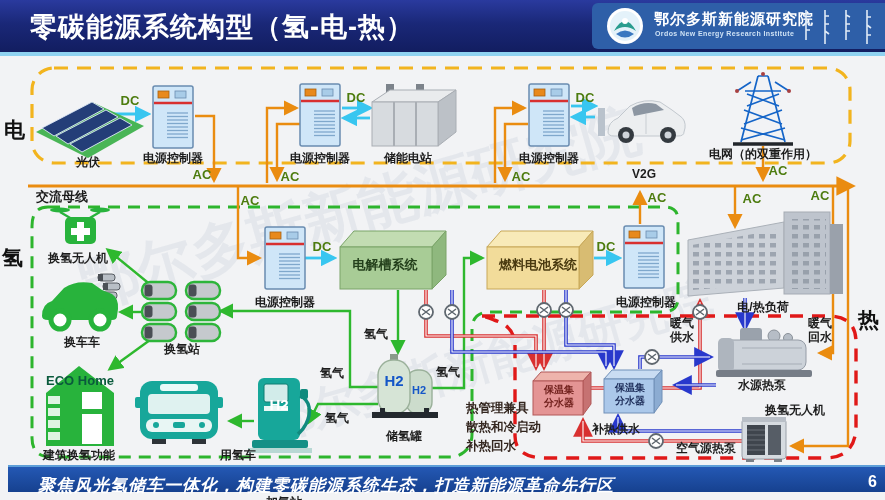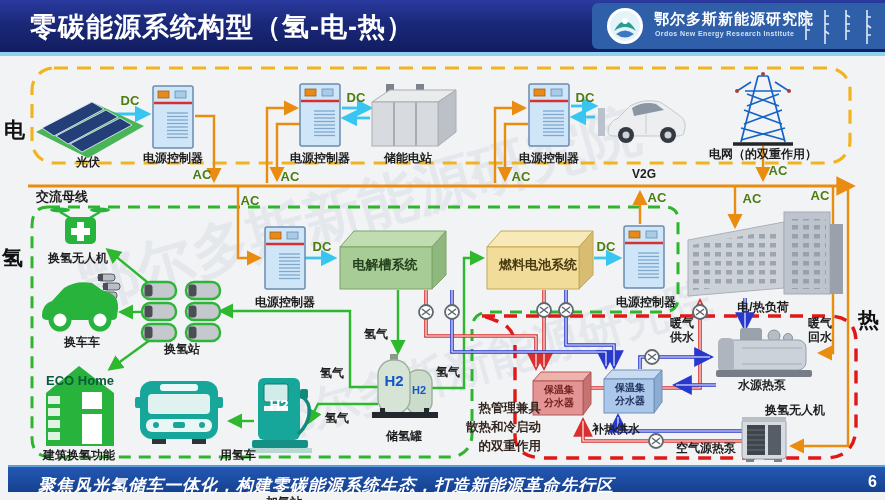--- a/index.html
+++ b/index.html
@@ -24,21 +24,21 @@
   
   svg.diagram{position:absolute;left:0;top:0;}
   .lbl{position:absolute;font-size:12px;font-weight:bold;color:#1c1c1c;white-space:nowrap;
        transform:translateX(-50%);line-height:1.15;text-align:center;}
   .la{transform:none;text-align:left;}
   .acdc{font-size:13px;color:#4d7c0f;text-align:center;}
   .reg{font-size:21px;font-weight:bold;color:#111;}
   .boxtxt{font-size:13px;color:#24401c;}
   .fctxt{color:#4a3a10;}
   .mani{font-size:10px;line-height:1.25;}
-  .note{font-size:12.5px;color:#33261f;line-height:1.5;transform:none;text-align:right;}
+  .note{font-size:12.5px;color:#33261f;line-height:1.5;transform:none;text-align:left;}
   .h2big{font-size:15px;color:#1456c8;}
   .h2small{font-size:11px;color:#1456c8;}
   .h2disp{font-size:15px;color:#fff;}
   .eco{font-size:13px;color:#0a5a3c;}
   .wm{position:absolute;font-size:58px;font-weight:bold;color:rgba(140,155,178,0.13);
       white-space:nowrap;pointer-events:none;}
 </style>
 </head>
 <body>
 
@@ -429,21 +429,21 @@
   </div>
   <div class="lbl" style="left:820px;top:317px;">
     <div>暖气</div>
     <div>回水</div>
   </div>
   <div class="lbl" style="left:795px;top:404px;">换氢无人机</div>
   <div class="lbl" style="left:616px;top:423px;">补热供水</div>
   <div class="lbl note" style="left:466px;top:399px;">
     <div>热管理兼具</div>
     <div>散热和冷启动</div>
-    <div>的双重作用</div>
+    <div>补热回水</div>
   </div>
 
   <div class="hdr">
     <div class="title">零碳能源系统构型（氢-电-热）</div>
     <div class="logo-panel">
       <svg class="logo-circle" viewBox="0 0 38 38">
         <circle cx="19" cy="19" r="18" fill="#fff"></circle>
         <circle cx="19" cy="19" r="15" fill="#e4f2fa"></circle>
         <path d="M8,24 Q19,4 30,24 Q19,16 8,24 Z" fill="#2a9d8f"></path>
         <path d="M10,27 Q19,20 28,27 Q19,34 10,27 Z" fill="#3a78c0"></path>

